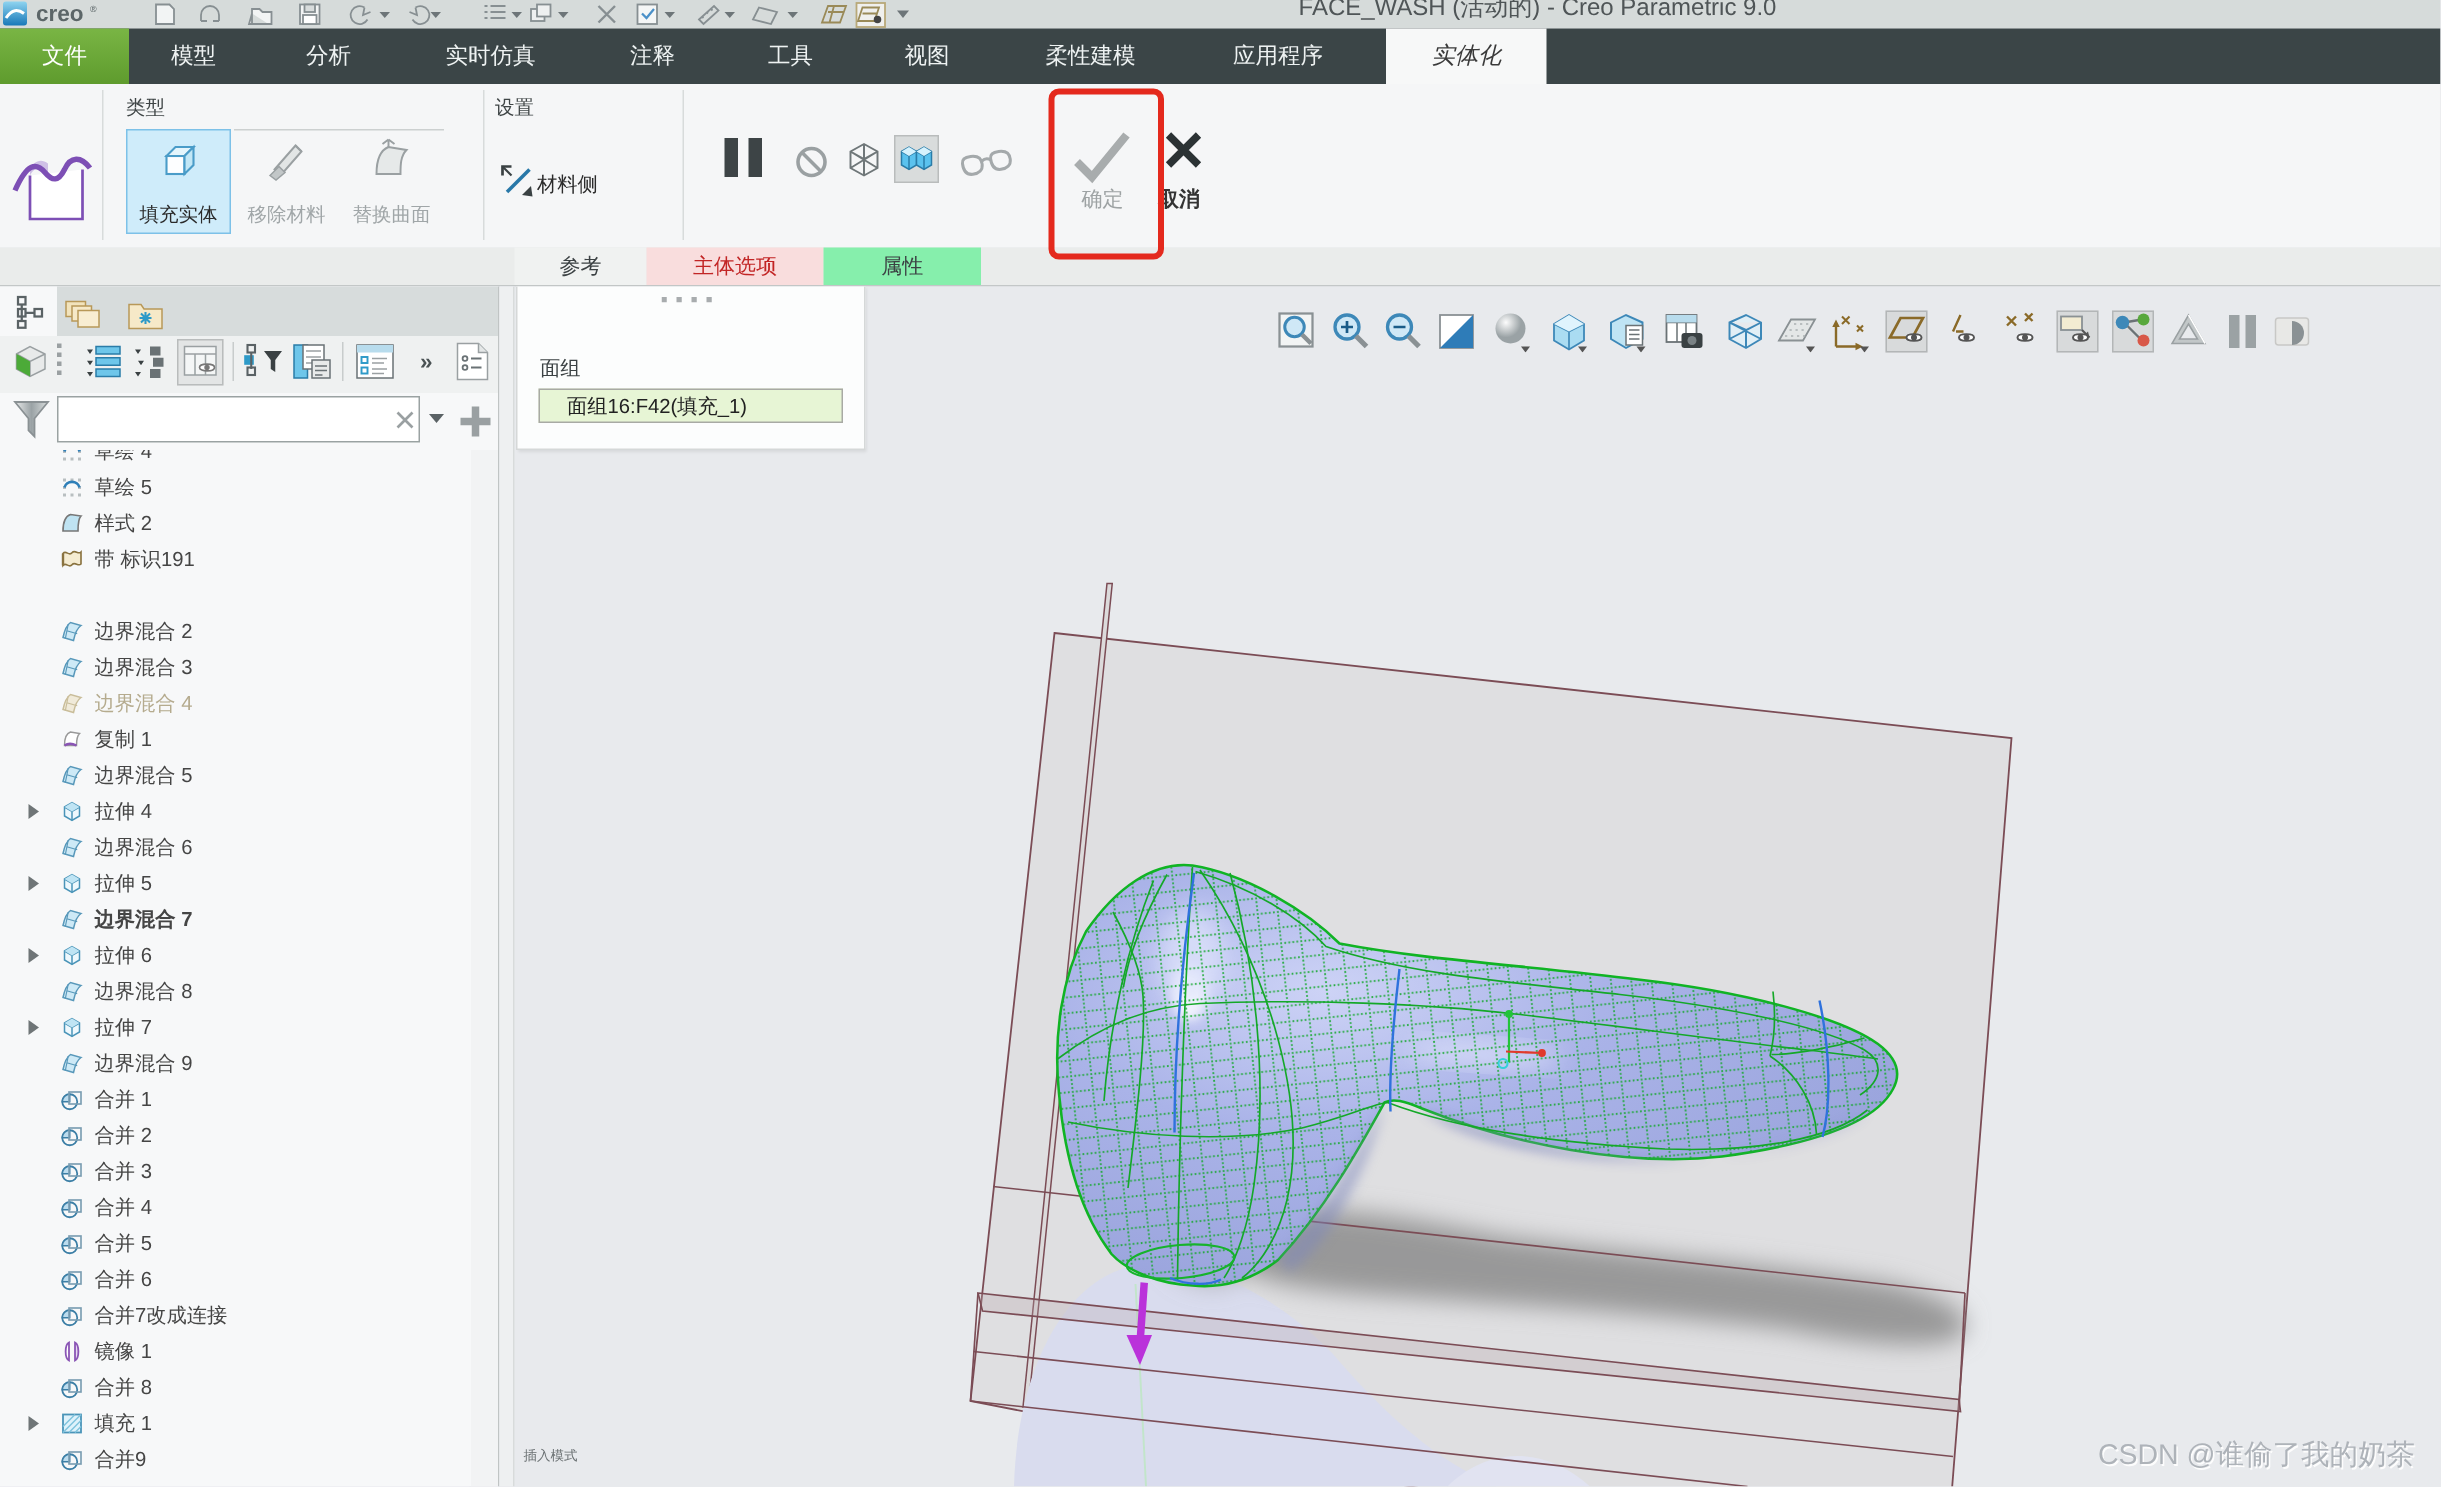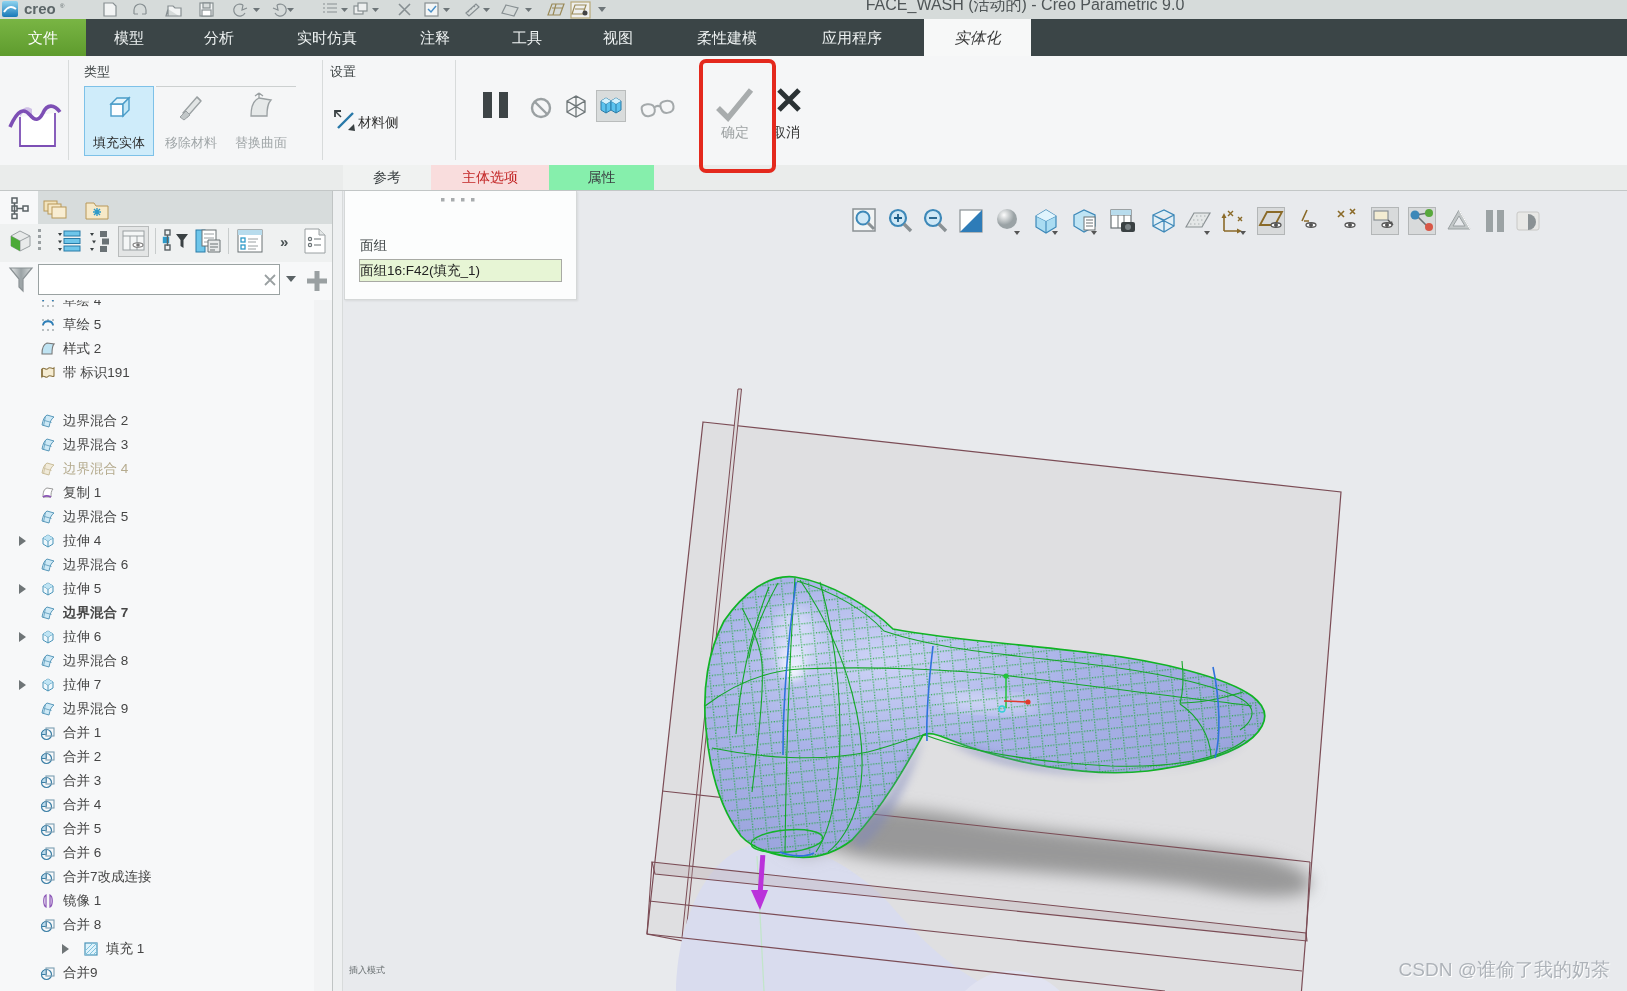--- a/index.html
+++ b/index.html
@@ -29,21 +29,21 @@
 #searchbox{left:38px;top:264px;width:242px;height:31px;background:#fff;border:1px solid #9aa2a2;box-sizing:border-box;}
 #tree{left:0;top:300px;width:313px;height:691px;background:#f7f8f9;overflow:hidden;}
 .trow{position:absolute;left:0;width:313px;height:24px;}
 .ticon{position:absolute;left:40px;top:4px;width:16px;height:16px;}
 .ttxt{position:absolute;left:63px;top:3px;font-size:13.5px;color:#454545;white-space:nowrap;}
 .tarrow{position:absolute;left:19px;top:7px;width:0;height:0;border-left:7px solid #6f7577;border-top:5px solid transparent;border-bottom:5px solid transparent;}
 #scrollbar{left:314px;top:300px;width:18px;height:691px;background:#f2f3f4;}
 #canvas{left:333px;top:191px;width:1294px;height:800px;background:#e8eaed;}
 #splitter{left:333px;top:191px;width:10px;height:800px;background:#eef0f1;border-right:1px solid #d8dbdb;box-sizing:border-box;}
 #floatpanel{left:344px;top:191px;width:233px;height:109px;background:#fcfdfd;border:1px solid #d5d8d8;border-top:none;box-sizing:border-box;box-shadow:1px 1px 2px rgba(0,0,0,0.08);}
-#greenbox{left:359px;top:259px;width:203px;height:23px;background:#e7f5d5;border:1px solid #a8aaa4;box-sizing:border-box;font-size:13.5px;color:#222;line-height:21px;padding-left:0;}
+#greenbox{left:359px;top:259px;width:203px;height:23px;background:#e7f5d5;border:1px solid #a8aaa4;box-sizing:border-box;font-size:13.5px;color:#222;line-height:21px;padding-left:18px;}
 #mzlabel{left:360px;top:237px;font-size:13.5px;color:#3c4244;}
 #dragdots{left:441px;top:197px;}
 #watermark{left:1290px;top:957px;width:320px;text-align:right;font-size:19px;color:#aeb3b9;text-shadow:1px 1px 0 #fdfdfd;}
 #inserttxt{left:349px;top:964px;font-size:9px;color:#6a7072;}
 .gt{position:absolute;top:207px;width:28px;height:28px;}
 .gtp{background:#d8dadb;border:1px solid #b3b6b7;box-sizing:border-box;}
 </style>
 </head>
 <body>
 
@@ -168,21 +168,21 @@
 <div class="vdiv abs" style="left:322px;"></div>
 <div class="vdiv abs" style="left:455px;"></div>
 <div id="btn-fill" class="abs"></div>
 <div class="rbtxt abs" style="left:84px;top:134px;width:70px;color:#2b2b2b;">填充实体</div>
 <div class="rbtn abs" style="left:156px;top:86px;"></div>
 <div class="rbtxt abs disab" style="left:156px;top:134px;width:70px;">移除材料</div>
 <div class="rbtn abs" style="left:226px;top:86px;"></div>
 <div class="rbtxt abs disab" style="left:226px;top:134px;width:70px;">替换曲面</div>
 <div class="abs disab" style="left:358px;top:114px;font-size:13.5px;color:#2b2b2b;">材料侧</div>
 <div class="abs" style="left:721px;top:124px;font-size:14px;color:#9ea3a4;">确定</div>
-<div class="abs" style="left:772px;top:124px;font-size:14px;color:#333;">取消</div>
+<div class="abs" style="left:772px;top:124px;font-size:14px;color:#333;font-weight:bold;">取消</div>
 
 <svg class="abs" style="left:8px;top:95px;" width="56" height="56" viewBox="0 0 56 56">
  <path d="M12,22 L12,51 L47,51 L47,18" fill="#fff" stroke="#7d4fb5" stroke-width="1.8"></path>
  <path d="M12,22 C16,15 20,15 24,20 L24,14 C19,10 14,13 12,18 Z" fill="#cfc0e6"></path>
  <path d="M2,32 C10,14 16,13 22,20 C27,26 31,26 35,18 C39,9 46,9 52,17" fill="none" stroke="#7d4fb5" stroke-width="3.6"></path>
 </svg>
 <svg class="abs" style="left:106px;top:94px;" width="28" height="28" viewBox="0 0 28 28">
  <rect x="5" y="10" width="12" height="12" fill="#fdfeff" stroke="#4a9cc8" stroke-width="1.4"></rect>
  <path d="M5,10 L11,4 L23,4 L17,10 Z" fill="#e4f5fc" stroke="#4a9cc8" stroke-width="1.4"></path>
  <path d="M17,10 L23,4 L23,16 L17,22 Z" fill="#c2e7f6" stroke="#4a9cc8" stroke-width="1.4"></path>
@@ -518,21 +518,21 @@
         <use href="#i-mirror"></use>
       </svg>
       <span class="ttxt">镜像 1</span>
     </div>
 <div class="trow" style="top:613px;">
       <svg class="ticon">
         <use href="#i-merge"></use>
       </svg>
       <span class="ttxt">合并 8</span>
     </div>
-<div class="trow" style="top:637px;margin-left:43px;">
+<div class="trow" style="top:637px;">
       <i class="tarrow"></i>
       <svg class="ticon">
         <use href="#i-fill"></use>
       </svg>
       <span class="ttxt">填充 1</span>
     </div>
 <div class="trow" style="top:661px;">
       <svg class="ticon">
         <use href="#i-merge"></use>
       </svg>

